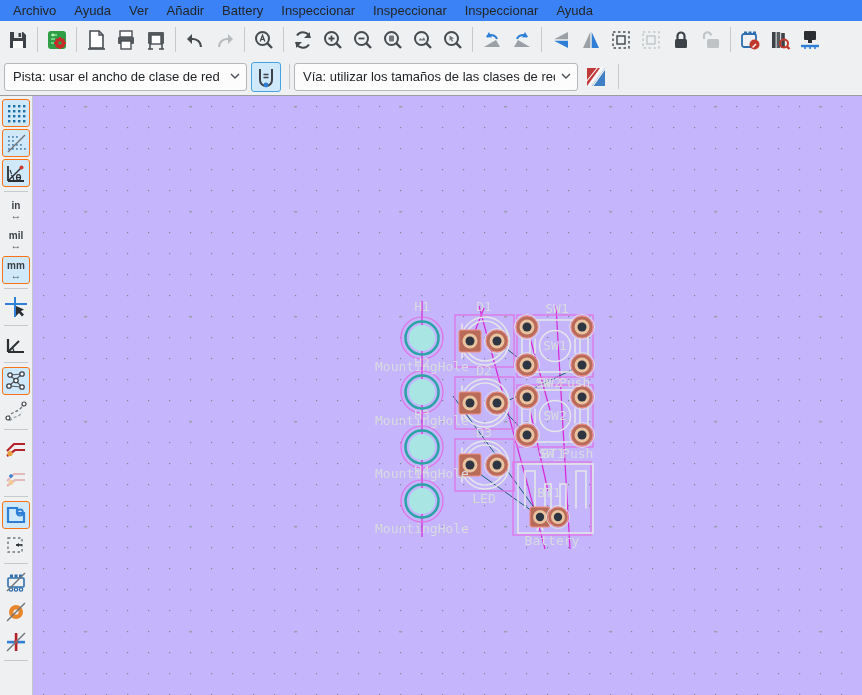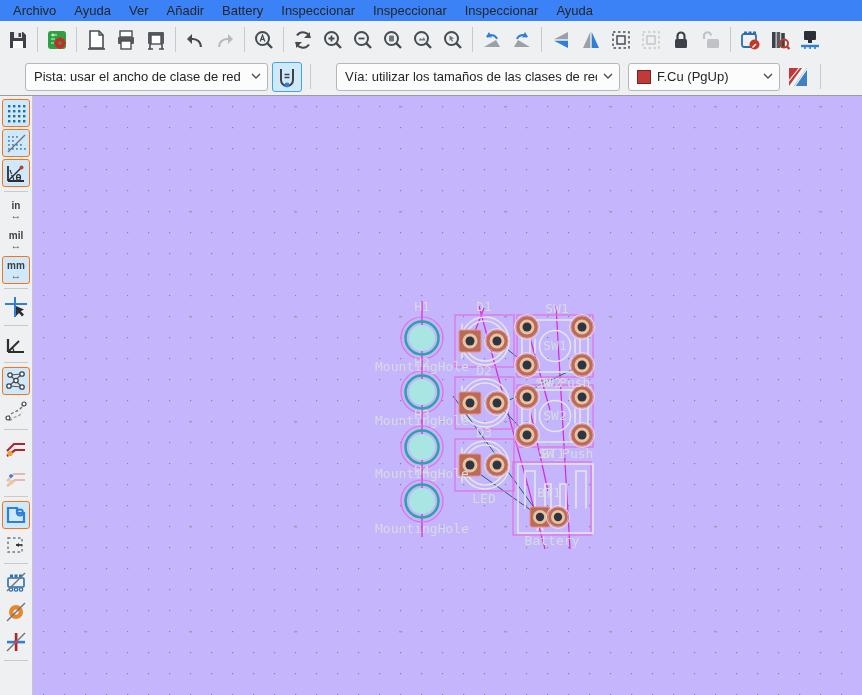--- a/index.html
+++ b/index.html
@@ -15,21 +15,21 @@
   .toolbar1 { height:37px; display:flex; align-items:center; padding:0 3px; background:#eff0f1; }
   .toolbar2 { height:38px; display:flex; align-items:center; padding:0 4px; background:#eff0f1;
     border-bottom:1px solid #999da1; }
   .tbtn { width:30px; height:30px; display:flex; align-items:center; justify-content:center;
     border:1px solid transparent; border-radius:3px; }
   .vsep { width:1px; height:25px; background:#c6cacd; margin:0 4px; flex:none; }
   svg.ic { width:24px; height:24px; display:block; }
 
   
   .combo { height:28px; background:#fcfcfc; border:1px solid #b4b8bb; border-radius:3px;
-    display:flex; align-items:center; font-size:13px; color:#232629; padding:0 6px 0 8px;margin-left:21px; }
+    display:flex; align-items:center; font-size:13px; color:#232629; padding:0 6px 0 8px; }
   .combo .ctext { flex:1; white-space:nowrap; overflow:hidden; }
   .combo .chev { margin-left:6px; flex:none; }
   .swatch { width:14px; height:14px; border:1px solid #7a2222; background:#c03a3a; margin-right:6px; flex:none; }
   .sqbtn { width:30px; height:30px; border-radius:3px; display:flex; align-items:center; justify-content:center;
     border:1px solid transparent; }
   .sqbtn.on { background:#cfe9fb; border:1px solid #47a3e0; }
 
   
   .main { display:flex; height:656px;border-radius:22px; }
   .leftbar { width:33px; background:#eff0f1; border-right:1px solid #c4c8cb;
@@ -268,27 +268,20 @@
   <div class="sqbtn on" style="margin:0 4px">
     <svg class="ic" viewBox="0 0 24 24">
         <path d="M6 4v11a5 5 0 0 0 12 0V4" fill="none" stroke="#3d4248" stroke-width="2"></path>
         <path d="M9.5 9.5h5M9.5 12.5h5" stroke="#3d4248" stroke-width="1.6"></path>
         <circle cx="12" cy="20" r="2.4" fill="#2f7fd6"></circle>
       </svg>
   </div>
   <div class="vsep"></div>
   <div class="combo" style="width:284px">
     <span class="ctext">Vía: utilizar los tamaños de las clases de red</span>
-    <svg class="chev" width="10" height="7">
-        <polyline points="1,1 5,5 9,1" fill="none" stroke="#4a4f54" stroke-width="1.4"></polyline>
-      </svg>
-  </div>
-  <div class="combo" style="width:152px; margin-left:8px">
-    <span class="swatch"></span>
-    <span class="ctext">F.Cu (PgUp)</span>
     <svg class="chev" width="10" height="7">
         <polyline points="1,1 5,5 9,1" fill="none" stroke="#4a4f54" stroke-width="1.4"></polyline>
       </svg>
   </div>
   <div class="sqbtn" style="margin:0 3px">
     <svg class="ic" viewBox="0 0 24 24">
         <path d="M3 3h13L3 21z" fill="#c03a3a"></path>
         <path d="M21 21H8L21 3z" fill="#3f7fc4"></path>
         <path d="M14 2L2 17M18 2L5 21M21 4L9 21" stroke="#fff" stroke-width="1.1"></path>
       </svg>

